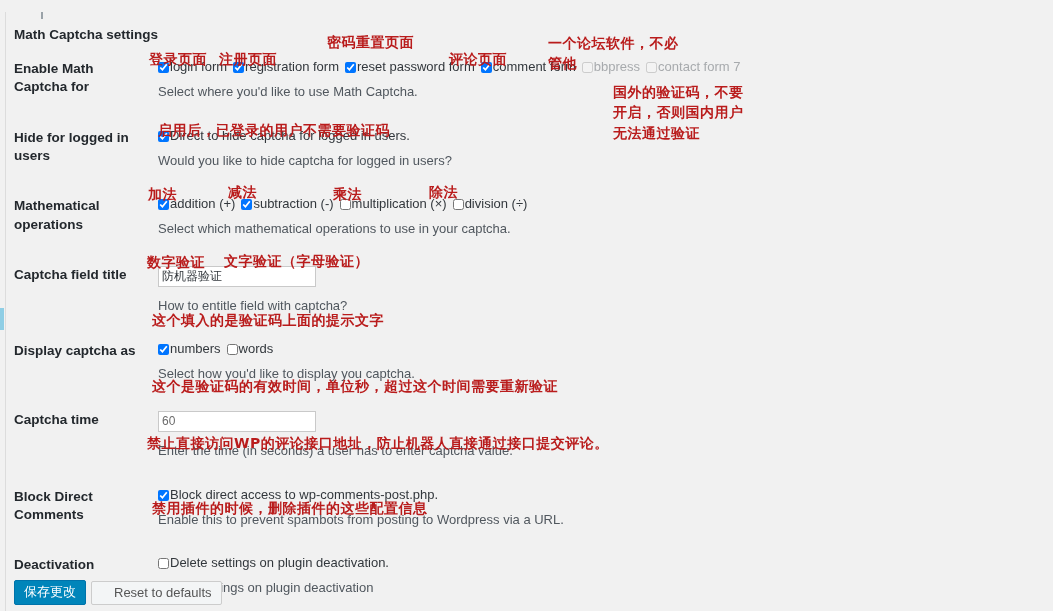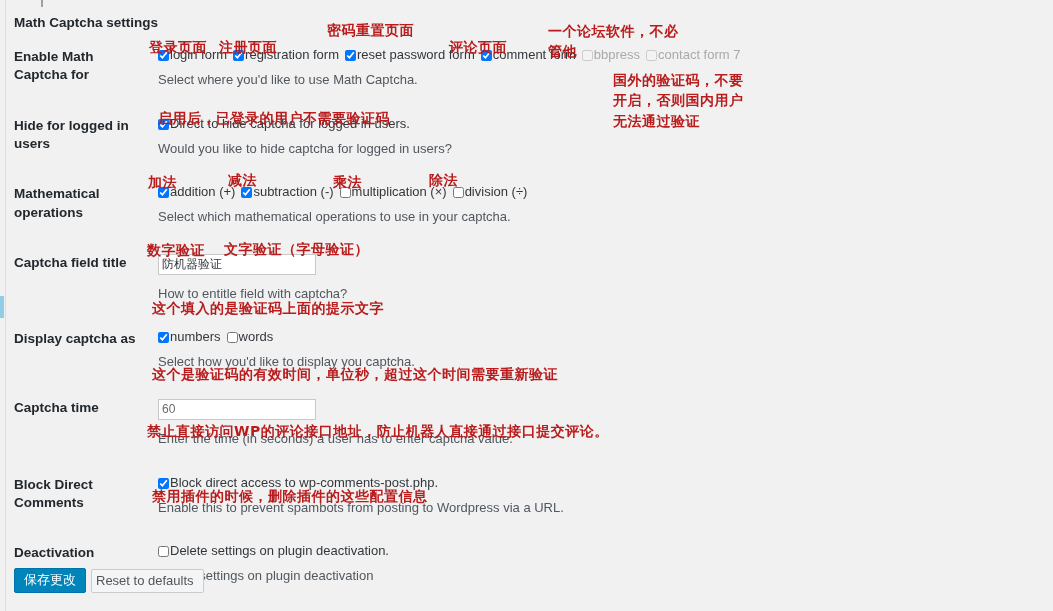--- a/index.html
+++ b/index.html
@@ -13,20 +13,21 @@
     font-family: "Liberation Sans", sans-serif;
     font-size: 13px;
     color: #444;
     overflow: hidden;
     position: relative;
   }
   .page {
     position: relative;
     width: 1053px;
     height: 483px;
+    margin-top: 12px;
   }
   
   .left-edge {
     position: absolute;
     left: 0; top: 0;
     width: 5px; height: 611px;
     background: #f1f1f1;
     border-right: 1px solid #dcdcdc;
   }
   .left-edge-accent {
@@ -144,21 +145,21 @@
     border-radius: 2px;
     vertical-align: middle;
   }
   .btn-secondary {
     display: inline-block;
     background: #f3f5f6;
     border: 1px solid #cccccc;
     color: #555;
     font-family: "Liberation Sans", sans-serif;
     font-size: 13px;
-    padding: 3px 9px 4px 4px;
+    padding: 3px 9px 4px 22px;
     border-radius: 2px;
     margin-left: 5px;
     vertical-align: middle;
   }
 </style>
 </head>
 <body>
 
 <div class="page">
 

